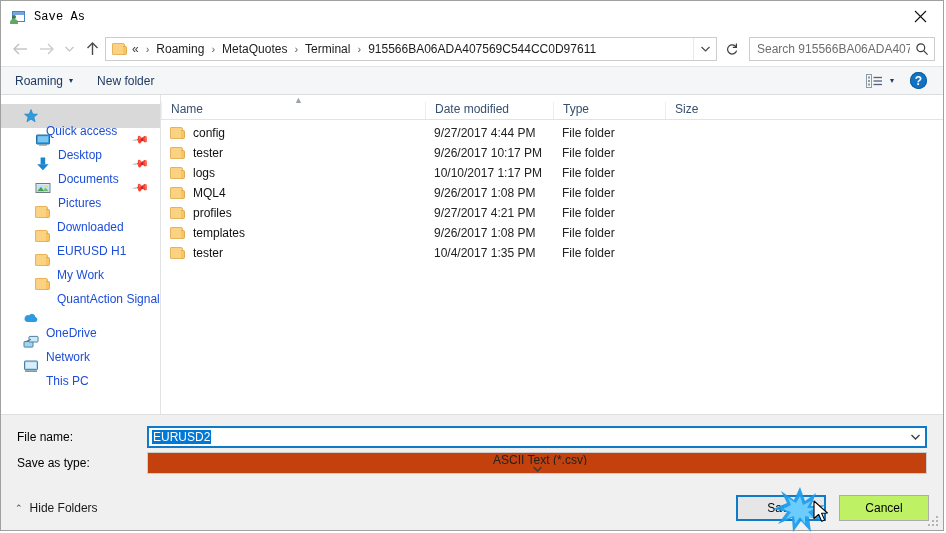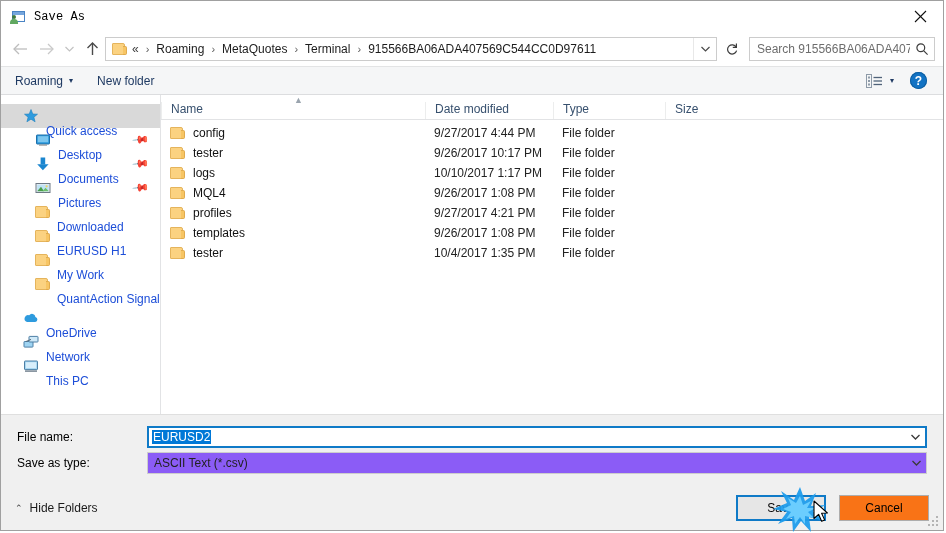--- a/index.html
+++ b/index.html
@@ -378,21 +378,22 @@
     align-items: center;
     box-sizing: border-box;
     min-width: 0;
   }
   .combo.focused {
     border: 2px solid #0f7ac7;
     background: #ffffff;
   }
   .combo.plain {
     border: 1px solid #cdcdcd;
-    background: #8b5cf6;
+    background: #c2410c;
+    flex-direction: column;
   }
   .combo-value {
     flex: 1;
     font-size: 12px;
     padding-left: 3px;
     white-space: nowrap;
     overflow: hidden;
     min-width: 0;
   }
   .combo-value .sel {
@@ -431,21 +432,21 @@
     color: #3a3a3a;
     margin-right: 7px;
     line-height: 1;
   }
   .btn-spacer { flex: 1; }
   .btn {
     width: 90px;
     height: 26px;
     font-size: 12px;
     color: #000000;
-    background: #f97316;
+    background: #bef264;
     border: 1px solid #adadad;
     display: flex; align-items: center; justify-content: center;
     box-sizing: border-box;
     margin-left: 13px;
   }
   .btn.default {
     border: 2px solid #0f7ac7;
     background: #e6e6e6;
   }
   .resize-grip {

